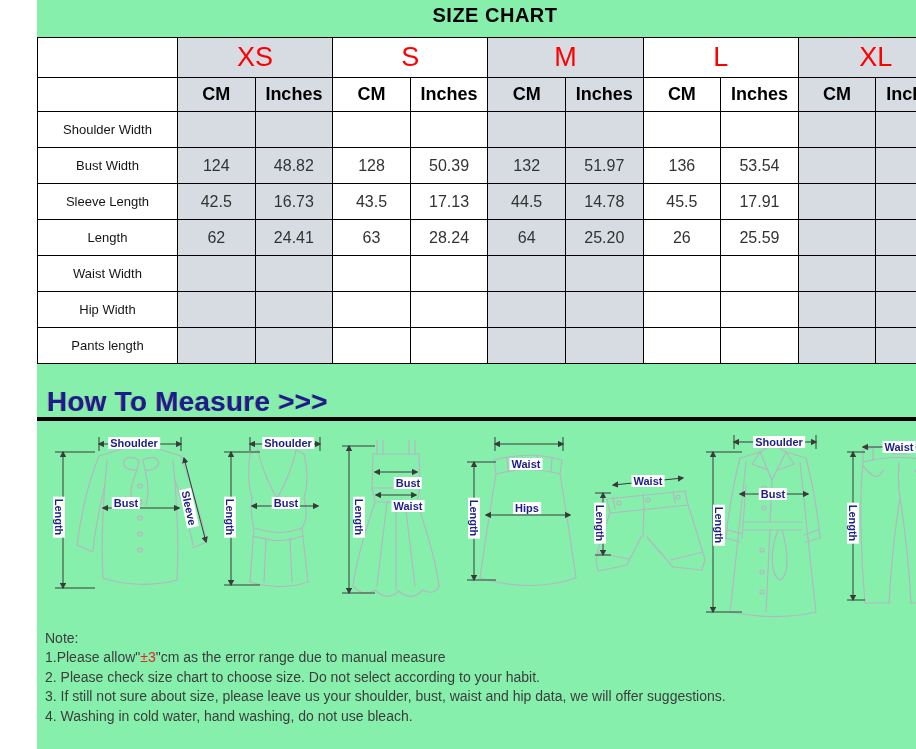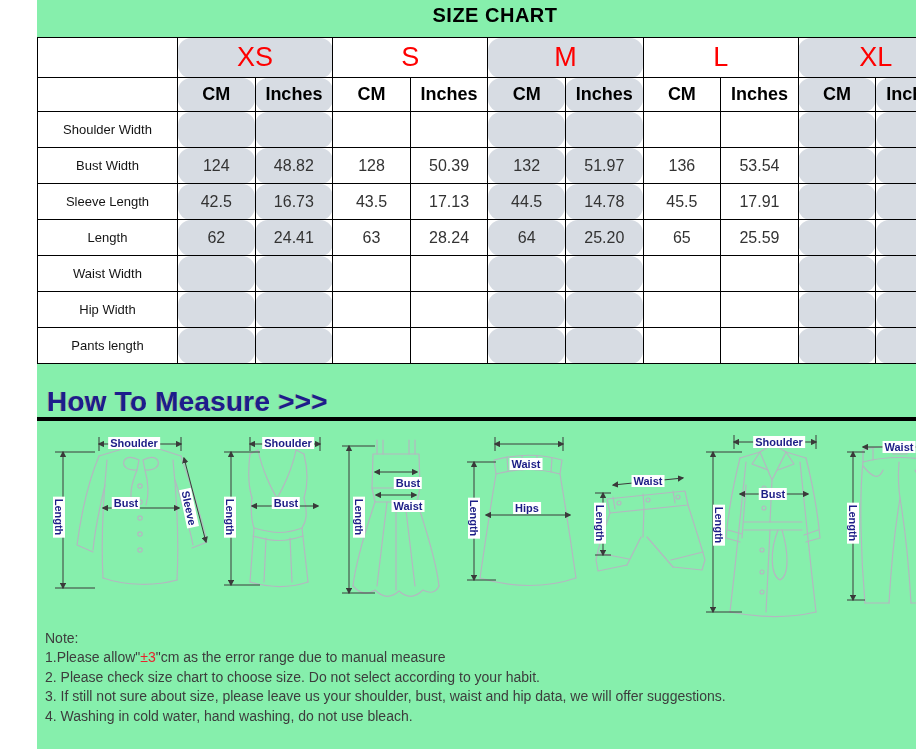--- a/index.html
+++ b/index.html
@@ -5,21 +5,21 @@
   html,body{margin:0;padding:0;background:#fff;}
   #page{position:relative;width:916px;height:749px;background:#86efac;
         font-family:"Liberation Sans",sans-serif;overflow:hidden;margin-left:37px;}
   .title{position:absolute;top:4px;left:0;width:100%;text-align:center;
          font-size:20px;font-weight:bold;color:#000;letter-spacing:.5px;}
   
   table.size-chart{position:absolute;top:37px;left:0;width:916px;
        border-collapse:collapse;table-layout:fixed;background:#fff;}
   table.size-chart td{border:1px solid #000;text-align:center;vertical-align:middle;
        padding:0;overflow:hidden;}
-  .shade{background:#d7dce3;border-radius:13px;}
+  .shade{background:#d7dce3;}
   tr.r-size td{height:39px;font-size:27px;color:#fe0000;font-weight:400;}
   tr.r-size td.blank{background:#fff;}
   tr.r-unit td{height:33px;font-size:18px;font-weight:bold;color:#000;}
   tbody td{height:35px;font-size:16px;color:#333;}
   tbody td.row-label{font-size:13px;color:#141414;}
   
   .htm-heading{position:absolute;left:10px;top:386px;font-size:28px;font-weight:bold;
        color:#1c1d8c;text-shadow:-1px 0 0 rgba(200,0,60,.35);letter-spacing:.2px;}
   .rule{position:absolute;left:0;top:417px;width:916px;height:4px;background:#000;}
   #diagrams{position:absolute;left:0;top:425px;width:916px;height:205px;}
@@ -108,21 +108,21 @@
       <td class="shade"></td>
     </tr>
     <tr>
       <td class="row-label">Length</td>
       <td class="shade">62</td>
       <td class="shade">24.41</td>
       <td>63</td>
       <td>28.24</td>
       <td class="shade">64</td>
       <td class="shade">25.20</td>
-      <td>65</td>
+      <td>26</td>
       <td>25.59</td>
       <td class="shade"></td>
       <td class="shade"></td>
     </tr>
     <tr>
       <td class="row-label">Waist Width</td>
       <td class="shade"></td>
       <td class="shade"></td>
       <td></td>
       <td></td>

